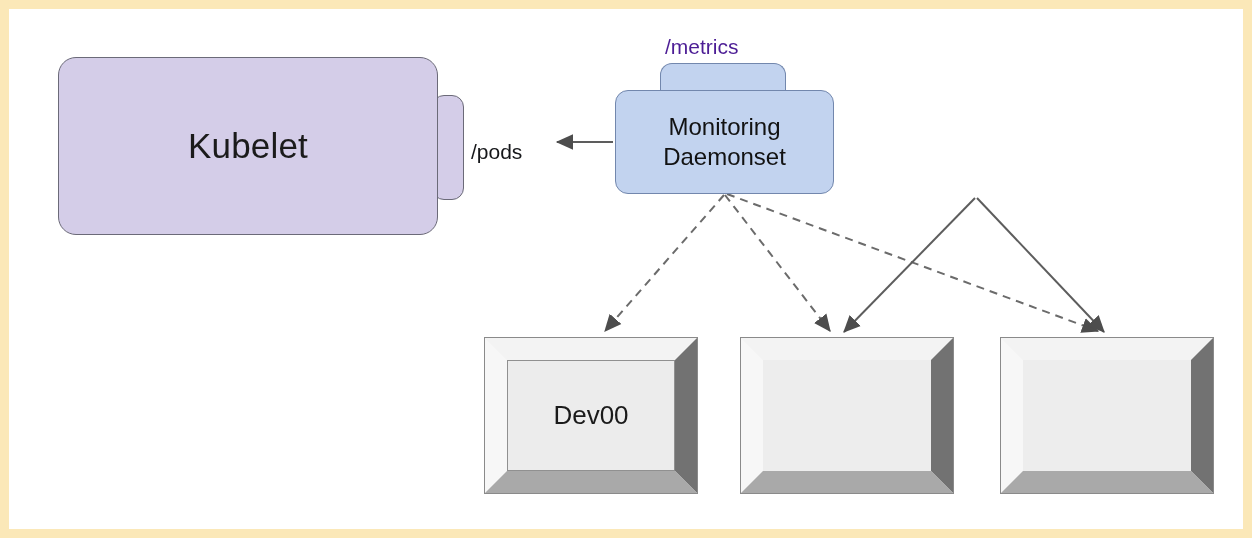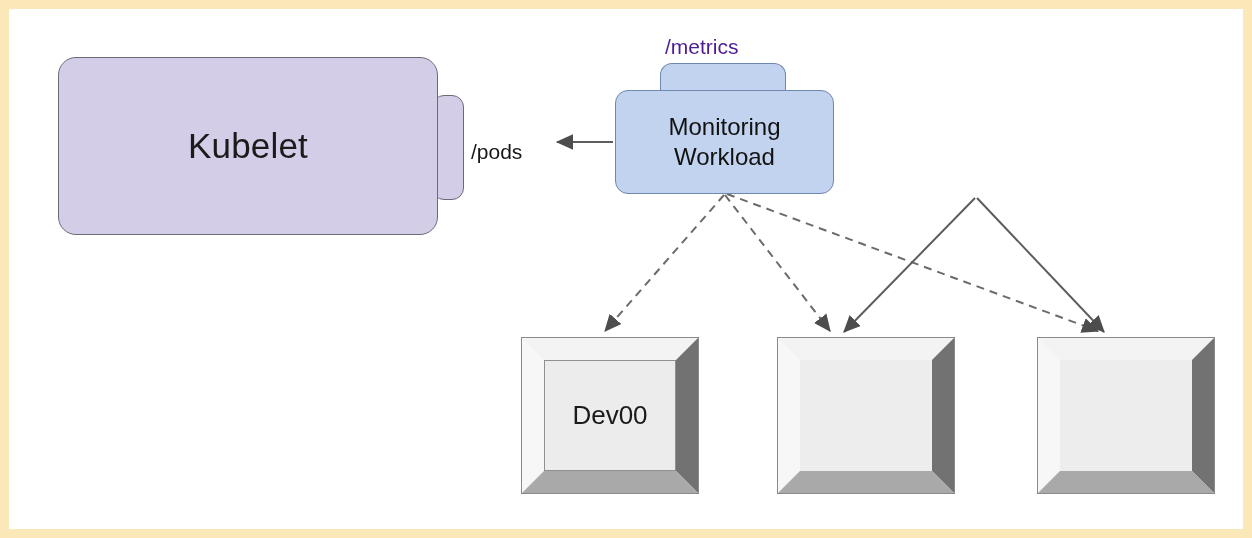--- a/index.html
+++ b/index.html
@@ -119,26 +119,25 @@
   }
 
   #node-monitoring-daemonset { left: 606px; top: 81px; width: 219px; height: 104px; }
   #tab-metrics { left: 651px; top: 54px; width: 126px; height: 30px; }
   #node-workload-pod { left: 863px; top: 79px; width: 209px; height: 109px; }
 
   
   .device {
     position: absolute;
     top: 328px;
-    width: 178px;
+    width: 214px;
     height: 157px;
     box-sizing: border-box;
     border: 1.2px solid #8a8a8a;
     background: #ededed;
-    margin-left: 37px;
   }
   .device .bevel {
     position: absolute;
     left: 0; top: 0; right: 0; bottom: 0;
   }
   
   .device .bev-top,
   .device .bev-left,
   .device .bev-right,
   .device .bev-bottom {
@@ -220,21 +219,21 @@
     <div class="kubelet-tab"></div>
     <div class="kubelet-box" id="node-kubelet">
       <span class="node-label">Kubelet</span>
     </div>
     <div class="pods-label">/pods</div>
 
     <div class="metrics-label">/metrics</div>
     <div class="pod-tab" id="tab-metrics"></div>
     <div class="pod-box" id="node-monitoring-daemonset">
       <span class="node-label">Monitoring</span>
-      <span class="node-label">Workload</span>
+      <span class="node-label">Daemonset</span>
     </div>
 
 
     <div class="device" id="node-dev00">
       <div class="bevel">
         <div class="bev-top"></div>
         <div class="bev-left"></div>
         <div class="bev-right"></div>
         <div class="bev-bottom"></div>
       </div>

